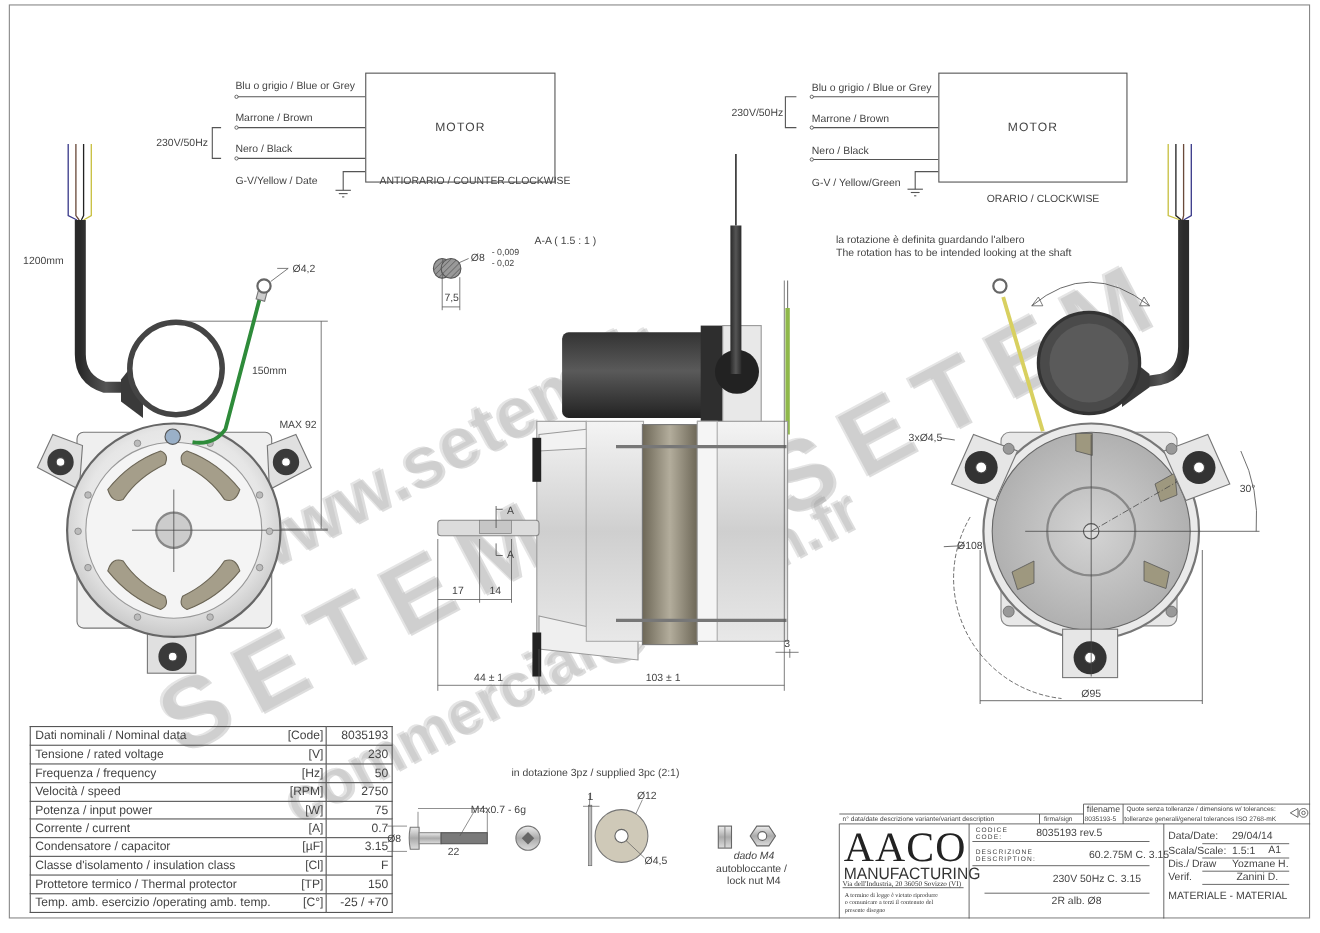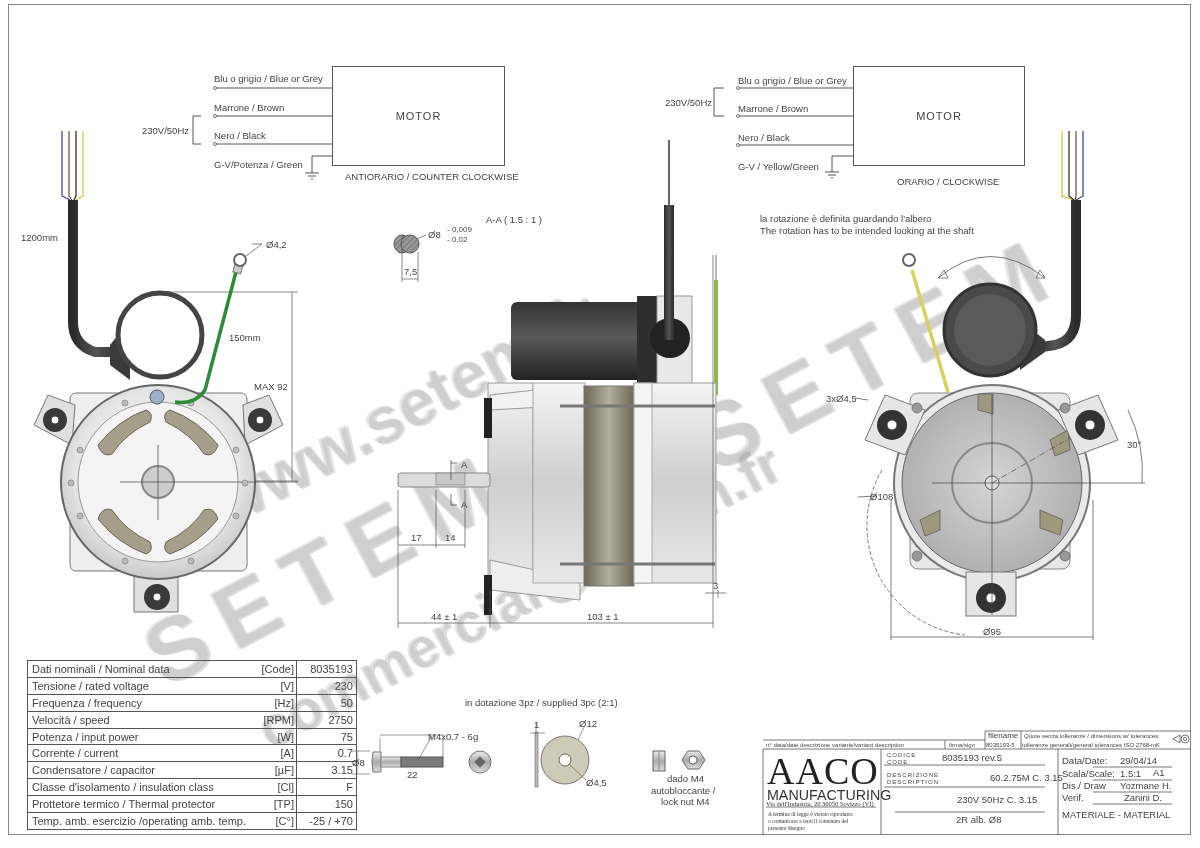--- a/index.html
+++ b/index.html
@@ -46,26 +46,26 @@
     </g>
     <g fill="#fff" stroke="#555" stroke-width="0.8">
       <circle cx="215" cy="88" r="1.5"></circle>
         <circle cx="215" cy="116" r="1.5"></circle>
         <circle cx="215" cy="144" r="1.5"></circle>
     </g>
   </svg>
   <div class="t" style="left:214px;top:74px;">Blu o grigio / Blue or Grey</div>
   <div class="t" style="left:214px;top:103px;">Marrone / Brown</div>
   <div class="t" style="left:214px;top:131px;">Nero / Black</div>
-  <div class="t" style="left:214px;top:160px;">G-V/Potenza / Green</div>
+  <div class="t" style="left:214px;top:160px;">G-V/Yellow / Date</div>
   <div class="t" style="left:142px;top:126px;">230V/50Hz</div>
   <div class="motor-box" style="left:332px;top:66px;width:173px;height:100px;">
       <span>MOTOR</span>
     </div>
-  <div class="t" style="left:345px;top:172px;text-align:right;">ANTIORARIO / COUNTER CLOCKWISE</div>
+  <div class="t" style="left:345px;top:160px;text-align:right;">ANTIORARIO / COUNTER CLOCKWISE</div>
 </div>
 
 <div>
   <svg width="1200" height="848">
     <g stroke="#555" stroke-width="1" fill="none">
       <line x1="738" y1="88" x2="853" y2="88"></line>
       <line x1="738" y1="116" x2="853" y2="116"></line>
       <line x1="738" y1="145" x2="853" y2="145"></line>
       <polyline points="832,172 832,156 853,156"></polyline>
       <line x1="825" y1="172" x2="839" y2="172"></line>
@@ -454,21 +454,21 @@
     <polygon points="688,751 699,751 705,760 699,769 688,769 682,760" fill="url(#gBolt)" stroke="#666"></polygon>
     <circle cx="693" cy="760" r="4" fill="#fff" stroke="#666"></circle>
   </svg>
   <div class="t" style="left:465px;top:698px;">in dotazione 3pz / supplied 3pc (2:1)</div>
   <div class="t" style="left:407px;top:726px;margin-top:44px;">22</div>
   <div class="t" style="left:428px;top:732px;">M4x0.7 - 6g</div>
   <div class="t" style="left:352px;top:758px;">Ø8</div>
   <div class="t" style="left:534px;top:720px;">1</div>
   <div class="t" style="left:579px;top:719px;">Ø12</div>
   <div class="t" style="left:586px;top:778px;">Ø4,5</div>
-  <div class="t" style="left:667px;top:774px;">dado M4</div>
+  <div class="t" style="left:667px;top:774px;font-style:italic;">dado M4</div>
   <div class="t" style="left:651px;top:786px;">autobloccante /</div>
   <div class="t" style="left:661px;top:797px;">lock nut M4</div>
 </div>
 
 <div>
   <svg width="1200" height="848">
     <g stroke="#555" stroke-width="0.8" fill="none">
       <line x1="985" y1="731" x2="1191" y2="731"></line>
       <line x1="985" y1="731" x2="985" y2="749"></line>
       <line x1="1021" y1="731" x2="1021" y2="749"></line>

